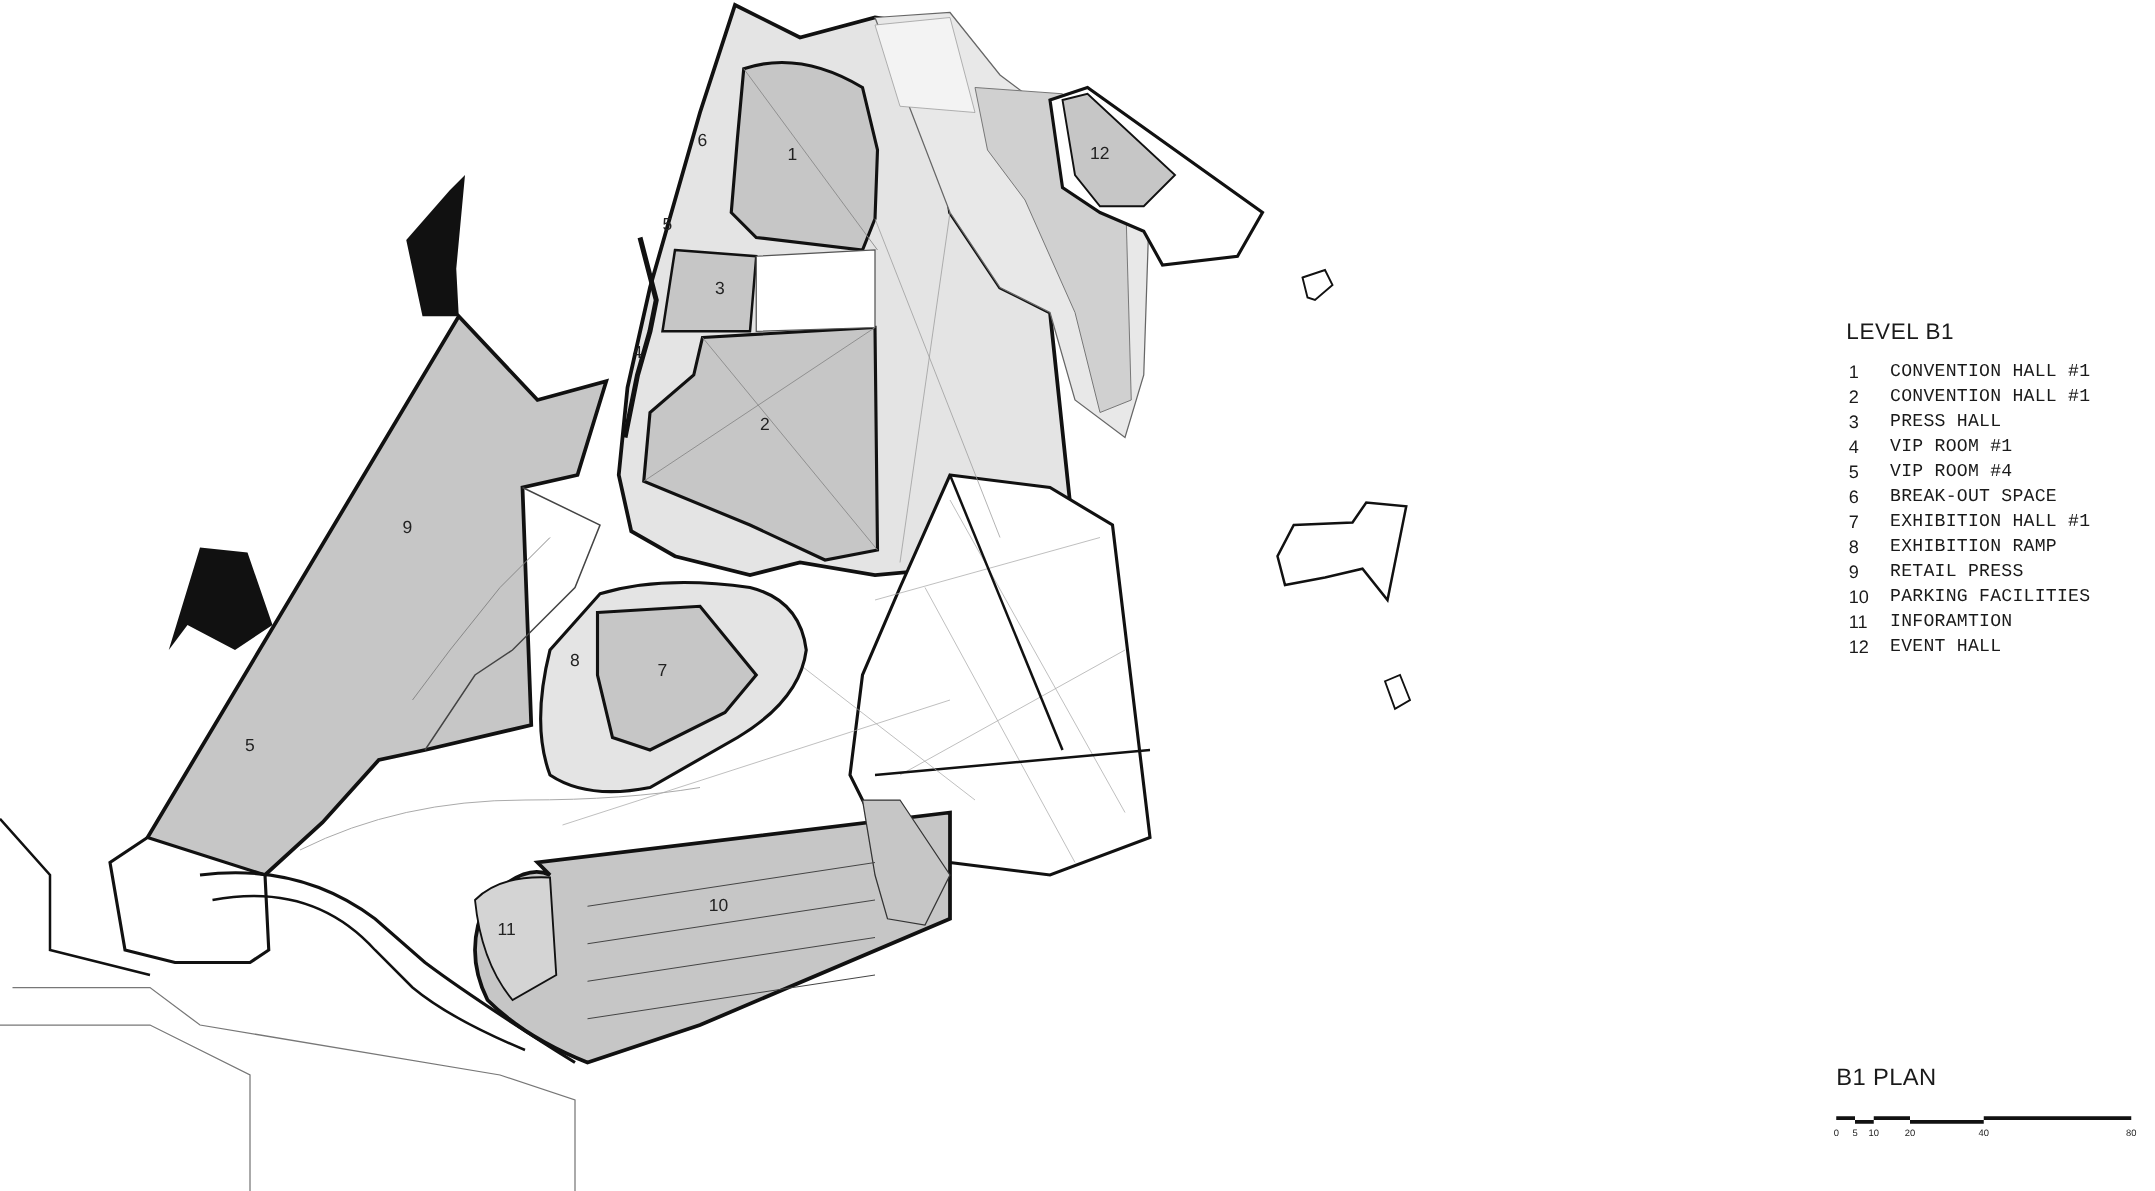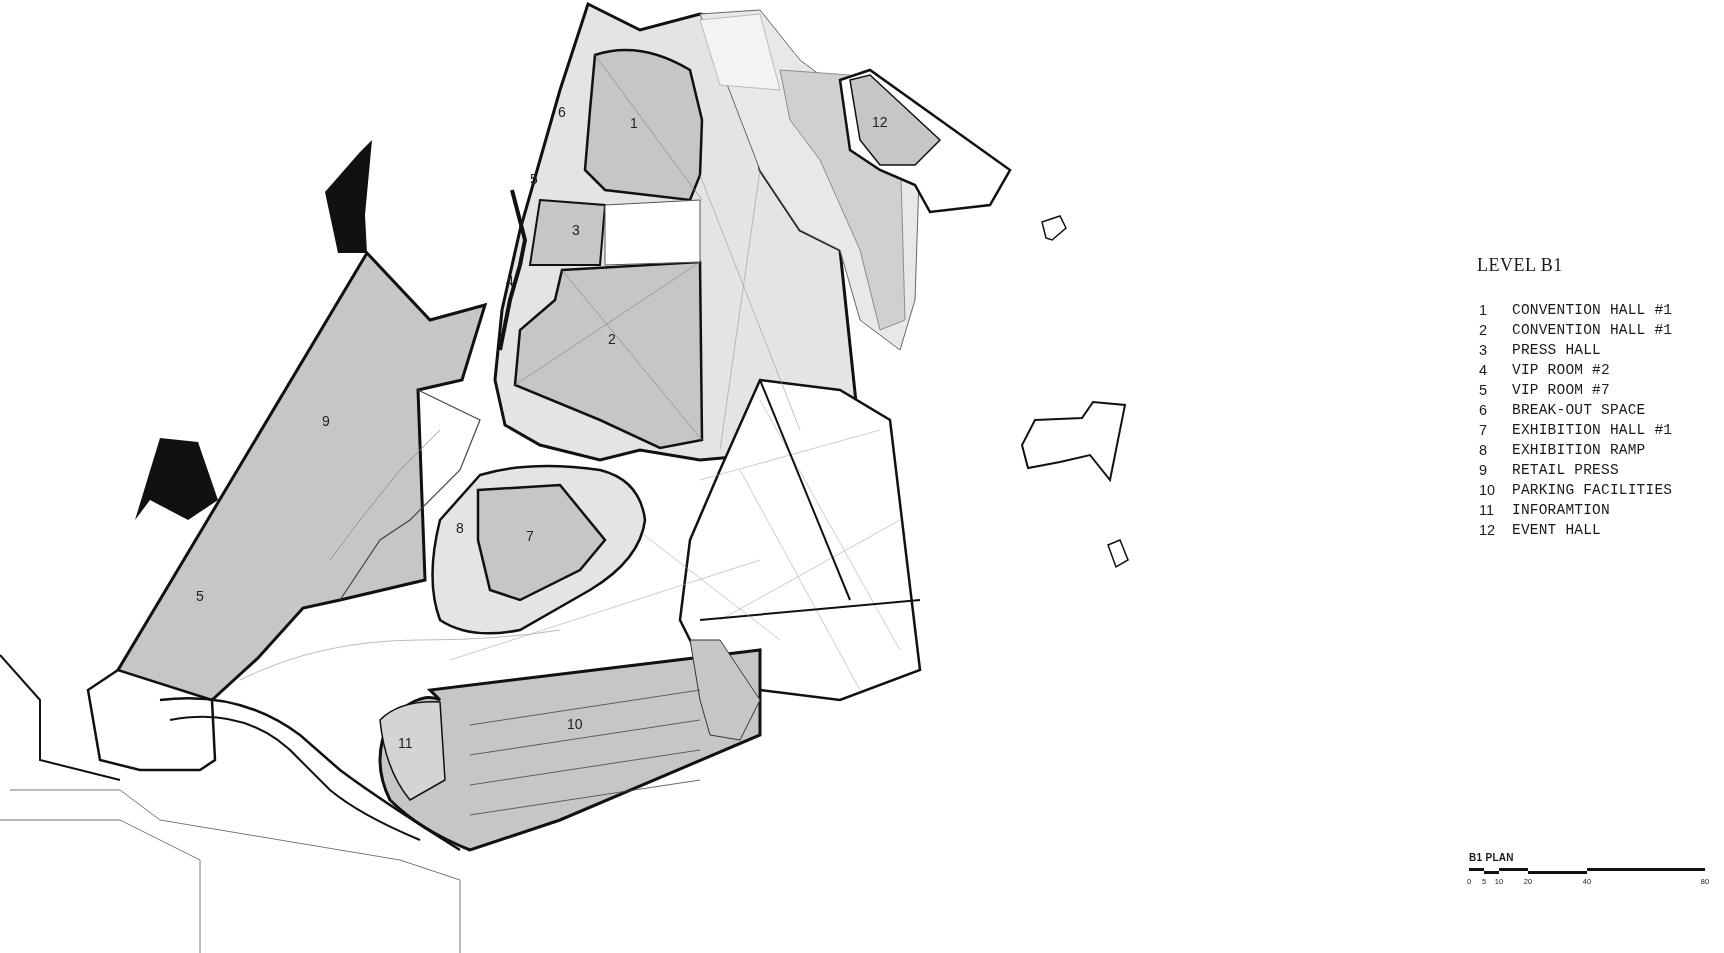--- a/index.html
+++ b/index.html
@@ -1,25 +1,25 @@
 <!DOCTYPE html>
 <html><head>
 <meta charset="utf-8">
 <style>
   html, body { margin:0; padding:0; background:#ffffff; }
   body { width:1724px; height:953px; position:relative; overflow:hidden; font-family:"Liberation Sans", sans-serif; color:#1a1a1a; }
   #plan { position:absolute; left:0; top:0; width:1724px; height:953px; }
   .room-label { font-family:"Liberation Sans", sans-serif; font-size:14px; fill:#222; }
   #legend { position:absolute; left:1477px; top:255px; }
-  #legend-title { font-size:18px; letter-spacing:0.5px; margin:0 0 24px 0; font-weight:normal;font-family:Liberation Serif, serif; }
+  #legend-title { font-size:18px; letter-spacing:0.5px; margin:0 0 12px 0; font-weight:normal; }
   .legend-row { display:flex; height:20px; line-height:20px; font-size:14.5px; }
   .legend-num { width:33px; text-align:left; padding-left:2px; }
   .legend-label { letter-spacing:0.2px;font-family:Liberation Mono, monospace; }
   #scale { position:absolute; left:1467px; top:852px; width:240px; }
-  #scale-title { font-size:10px; margin:0 0 5px 2px; letter-spacing:0.3px;font-weight:bold; }
+  #scale-title { font-size:19px; margin:0 0 19px 2px; letter-spacing:0.3px; }
   #scale-bar { position:relative; height:8px; width:236px; }
   .seg { position:absolute; height:3px; background:#111; }
   .ticks { position:relative; height:12px; font-size:7.5px; }
   .tick { position:absolute; top:1px; transform:translateX(-50%); }
 </style>
 </head>
 <body>
 
 <svg id="plan" viewBox="0 0 1724 953" xmlns="http://www.w3.org/2000/svg">
 
@@ -130,25 +130,25 @@
   <div class="legend-row">
       <span class="legend-num">2</span>
       <span class="legend-label">CONVENTION HALL #1</span>
     </div>
   <div class="legend-row">
       <span class="legend-num">3</span>
       <span class="legend-label">PRESS HALL</span>
     </div>
   <div class="legend-row">
       <span class="legend-num">4</span>
-      <span class="legend-label">VIP ROOM #2</span>
+      <span class="legend-label">VIP ROOM #1</span>
     </div>
   <div class="legend-row">
       <span class="legend-num">5</span>
-      <span class="legend-label">VIP ROOM #7</span>
+      <span class="legend-label">VIP ROOM #4</span>
     </div>
   <div class="legend-row">
       <span class="legend-num">6</span>
       <span class="legend-label">BREAK-OUT SPACE</span>
     </div>
   <div class="legend-row">
       <span class="legend-num">7</span>
       <span class="legend-label">EXHIBITION HALL #1</span>
     </div>
   <div class="legend-row">

